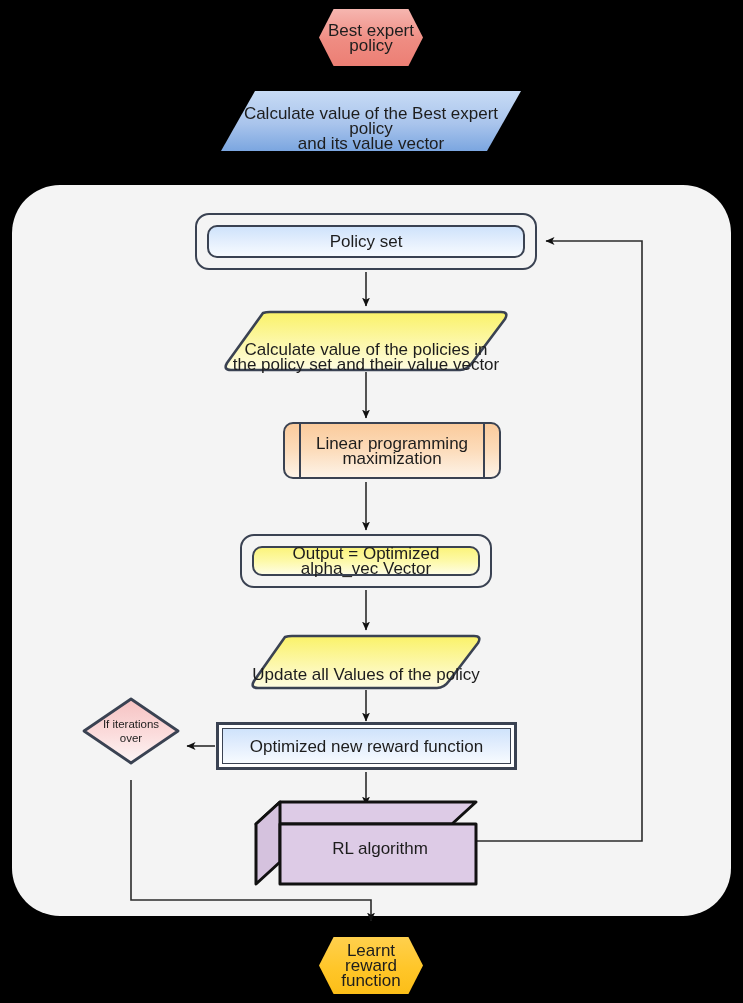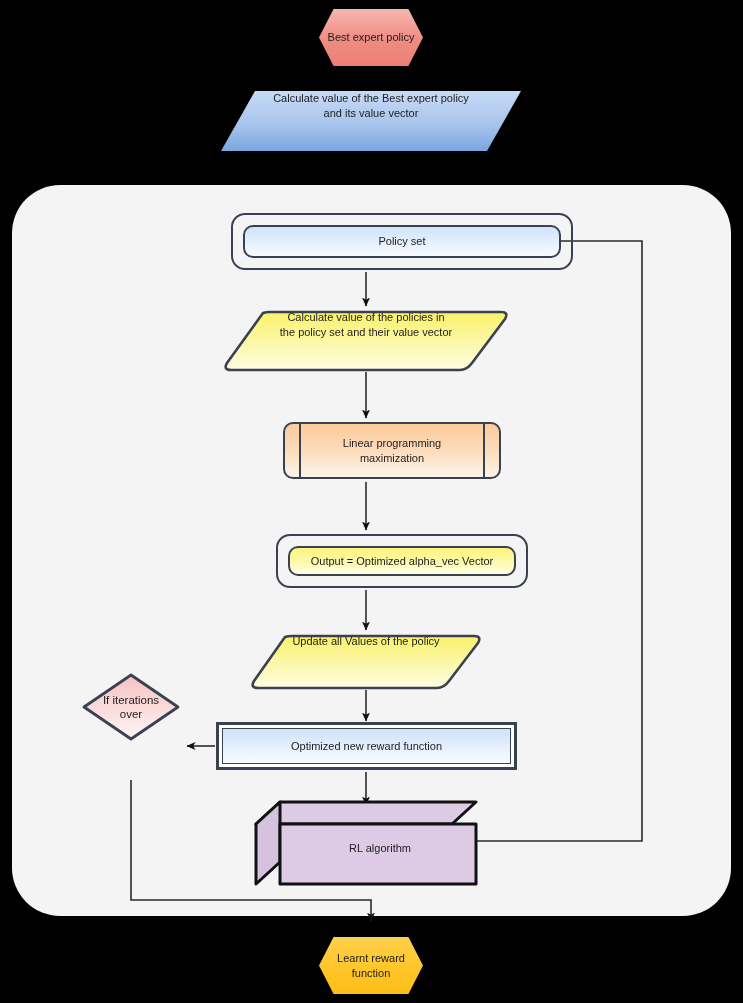--- a/index.html
+++ b/index.html
@@ -12,21 +12,21 @@
     width: 743px;
     height: 1003px;
     background: #000000;
     overflow: hidden;
     font-family: "Liberation Sans", sans-serif;
   }
   .node-label {
     position: relative;
     z-index: 5;
     color: #1d1d1d;
-    font-size: 11px;
+    font-size: 17px;
     line-height: 15px;
     text-align: center;
     white-space: pre-line;
     pointer-events: none;
   }
 
   
   #process-container {
     position: absolute;
     left: 12px;
@@ -58,31 +58,30 @@
   }
 
   
   .para-wrap { position: absolute; }
   .para-wrap svg { position: absolute; left: 0; top: 0; }
   .para-text {
     position: absolute;
     left: 0; top: 0;
     width: 100%; height: 100%;
     display: flex;
-    align-items: flex-start;
+    align-items: flex-end;
     justify-content: center;
   }
 
   
   .dbl-round {
     border: 2.5px solid #3a4252;
     border-radius: 14px;
     padding: 10px;
     background: transparent;
-    margin-left: 36px;
   }
   .dbl-round > .inner {
     width: 100%;
     height: 100%;
     border: 2px solid #3a4252;
     border-radius: 10px;
     display: flex;
     align-items: center;
     justify-content: center;
     box-sizing: border-box;
@@ -261,21 +260,21 @@
           <stop offset="100%" stop-color="#fefce2"></stop>
         </linearGradient>
       </defs>
       <path d="M36,3 Q39,2 43,2 L225,2 Q233,2 229,9 L200,47 Q195,54 188,54 L9,54 Q1,54 5,47 Z" fill="url(#gradYellowB)" stroke="#3a4252" stroke-width="2.6" stroke-linejoin="round"></path>
     </svg>
     <div class="para-text">
       <div class="node-label">Update all Values of the policy</div>
     </div>
   </div>
 
-  <div class="diamond-wrap" style="left:81px; top:672px; width:100px; height:70px;">
+  <div class="diamond-wrap" style="left:81px; top:696px; width:100px; height:70px;">
     <svg width="100" height="70" viewBox="0 0 100 70" xmlns="http://www.w3.org/2000/svg">
       <defs>
         <linearGradient id="gradPink" x1="0" y1="0" x2="0" y2="1">
           <stop offset="0%" stop-color="#f6c2c2"></stop>
           <stop offset="55%" stop-color="#fbdcdc"></stop>
           <stop offset="100%" stop-color="#fdf6f6"></stop>
         </linearGradient>
       </defs>
       <path d="M50,3 L97,35 L50,67 L3,35 Z" fill="url(#gradPink)" stroke="#3a4252" stroke-width="2.8" stroke-linejoin="round"></path>
     </svg>

